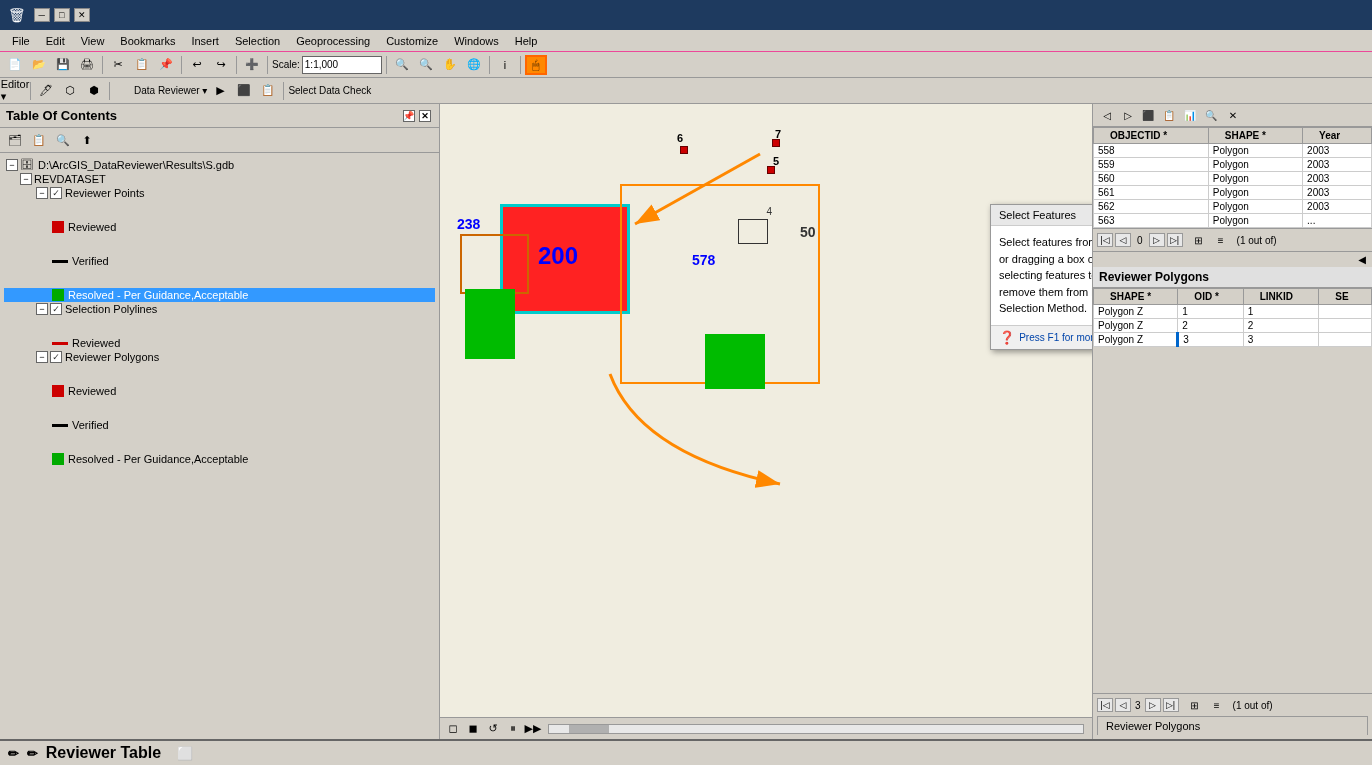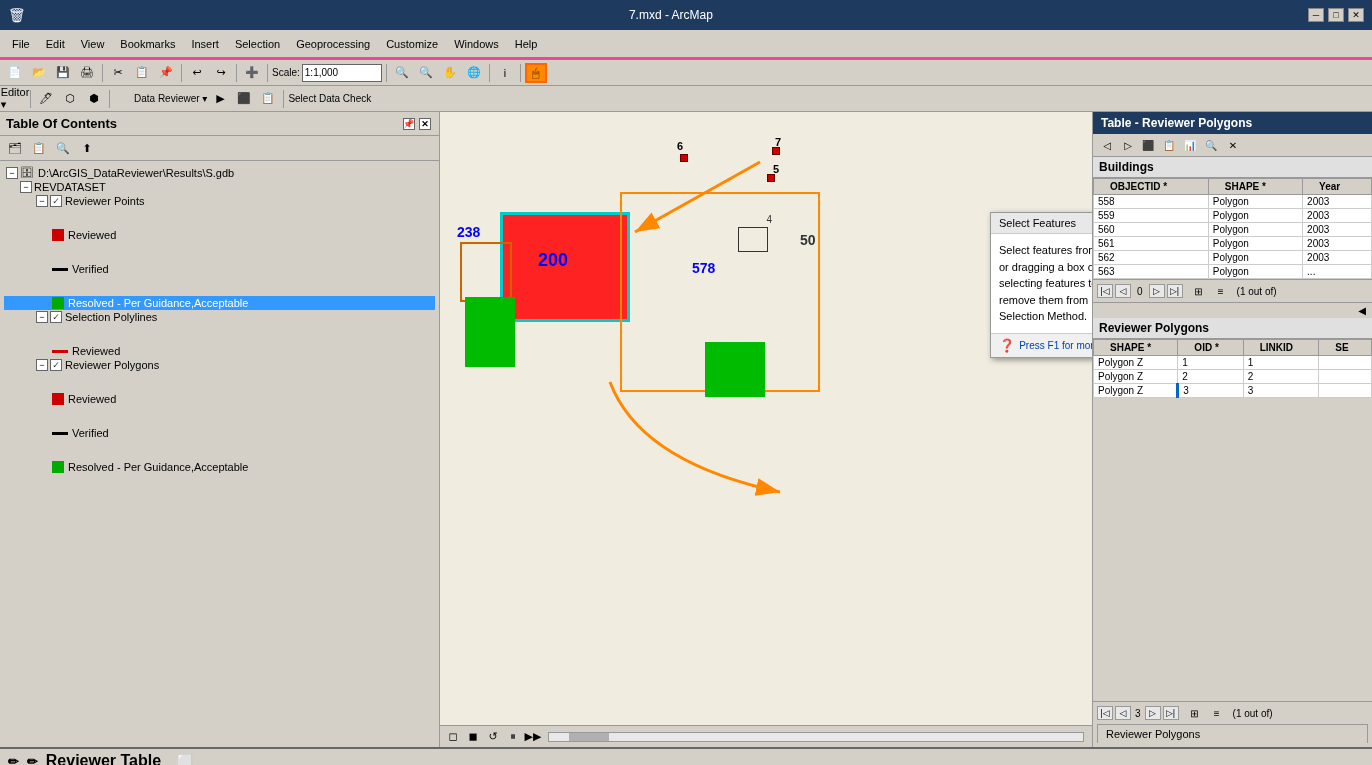--- a/index.html
+++ b/index.html
@@ -5,21 +5,21 @@
     * { box-sizing: border-box; margin: 0; padding: 0; }
     body { font-family: 'Segoe UI', Arial, sans-serif; font-size: 11px; background: #d4d0c8; overflow: hidden; width: 1372px; height: 765px; position: relative; }
 
     
     #title-bar { background: #1e3a5f; color: white; height: 30px; display: flex; align-items: center; padding: 0 8px; font-size: 12px; }
     #title-bar .title { flex: 1; text-align: center; }
     #title-bar .win-controls { display: flex; gap: 4px; }
     #title-bar .win-btn { width: 16px; height: 14px; border: 1px solid #888; display: flex; align-items: center; justify-content: center; font-size: 9px; cursor: pointer; background: #d4d0c8; color: #000; }
 
     
-    #menu-bar { background: #d4d0c8; height: 30px; display: flex; align-items: center; padding: 0 4px; border-bottom: 3px solid #ec4899; }
+    #menu-bar { background: #d4d0c8; height: 22px; display: flex; align-items: center; padding: 0 4px; border-bottom: 1px solid #ec4899; }
     .menu-item { padding: 2px 8px; font-size: 11px; cursor: pointer; }
 
     
     .toolbar { background: #d4d0c8; height: 26px; display: flex; align-items: center; padding: 0 4px; border-bottom: 1px solid #999; gap: 2px; }
     .toolbar-btn { width: 22px; height: 20px; background: #d4d0c8; border: 1px solid transparent; display: flex; align-items: center; justify-content: center; font-size: 11px; cursor: pointer; }
     .toolbar-sep { width: 1px; height: 18px; background: #999; margin: 0 2px; }
     .toolbar-input { height: 18px; width: 80px; border: 1px solid #666; font-size: 10px; padding: 0 2px; }
 
     
     #main { display: flex; height: calc(765px - 30px - 22px - 26px - 26px - 26px); }
@@ -73,21 +73,20 @@
     #select-popup { position: absolute; left: 550px; top: 100px; width: 300px; background: white; border: 1px solid #999; box-shadow: 2px 2px 6px rgba(0,0,0,0.4); z-index: 100; font-size: 11px; }
     #select-popup-header { background: #e8e8e8; padding: 4px 8px; border-bottom: 1px solid #ccc; display: flex; justify-content: space-between; align-items: center; }
     #select-popup-body { padding: 8px; line-height: 1.5; }
     #select-popup-footer { padding: 4px 8px; border-top: 1px solid #ccc; background: #f0f0f0; display: flex; align-items: center; gap: 4px; font-size: 10px; }
   </style>
 </head>
 <body>
 
 <div id="title-bar">
   <span style="font-size:14px; margin-right:8px;">🗑</span>
-  <span class="title">7.mxd - ArcMap</span>
   <div class="win-controls">
     <div class="win-btn">─</div>
     <div class="win-btn">□</div>
     <div class="win-btn">✕</div>
   </div>
 </div>
 
 <div id="menu-bar">
   <span class="menu-item">File</span>
   <span class="menu-item">Edit</span>
@@ -218,24 +217,24 @@
         <span>Resolved - Per Guidance,Acceptable</span>
       </div>
     </div>
   </div>
 
   <div id="map-area">
 
     <div id="map-canvas" style="position:relative; background: #f0ede0; width:100%; height:100%;">
 
       <div style="position:absolute; left:60px; top:100px; width:130px; height:110px; background:#ff2222; border:3px solid #00cccc;">
-        <span style="color:blue; font-size:18px; font-weight:bold; position:absolute; top:35px; left:35px;">200</span>
-      </div>
-
-      <div style="position:absolute; left:20px; top:130px; width:52px; height:60px; background:transparent; border:2px solid #cc6600;">
+        <span style="color:blue; font-size:24px; font-weight:bold; position:absolute; top:35px; left:35px;">200</span>
+      </div>
+
+      <div style="position:absolute; left:20px; top:130px; width:69px; height:60px; background:transparent; border:2px solid #cc6600;">
         <span style="color:blue; font-size:14px; font-weight:bold; position:absolute; top:-20px; left:-5px;">238</span>
       </div>
 
       <div style="position:absolute; left:180px; top:80px; width:200px; height:200px; background:transparent; border:2px solid #ff8800;"></div>
 
       <div style="position:absolute; left:298px; top:115px; width:30px; height:25px; background:transparent; border:1px solid #333;">
         <span style="color:#333; font-size:10px; position:absolute; top:-14px; right:-5px;">4</span>
       </div>
 
       <span style="position:absolute; left:252px; top:148px; color:blue; font-size:14px; font-weight:bold;">578</span>
@@ -289,33 +288,31 @@
       </div>
       <div id="select-popup-footer">
         <span style="color:#0066cc; font-size:13px;">❓</span>
         <span style="color:#0044aa;">Press F1 for more help.</span>
       </div>
     </div>
 
   </div>
 
   <div id="right-panel">
-    <div id="right-title">Table - Reviewer Polygons</div>
     <div id="right-toolbar">
       <div class="right-tb-btn">◁</div>
       <div class="right-tb-btn">▷</div>
       <div class="right-tb-btn">⬛</div>
       <div class="right-tb-btn">📋</div>
       <div class="right-tb-btn">📊</div>
       <div class="right-tb-btn">🔍</div>
       <div class="right-tb-btn">✕</div>
     </div>
 
     <div id="buildings-section">
-      <div id="buildings-header">Buildings</div>
       <div id="buildings-table" style="max-height:110px; overflow-y:auto;">
         <table class="attr-table">
           <thead>
             <tr>
               <th>OBJECTID *</th>
               <th>SHAPE *</th>
               <th>Year</th>
             </tr>
           </thead>
           <tbody id="buildings-tbody">

